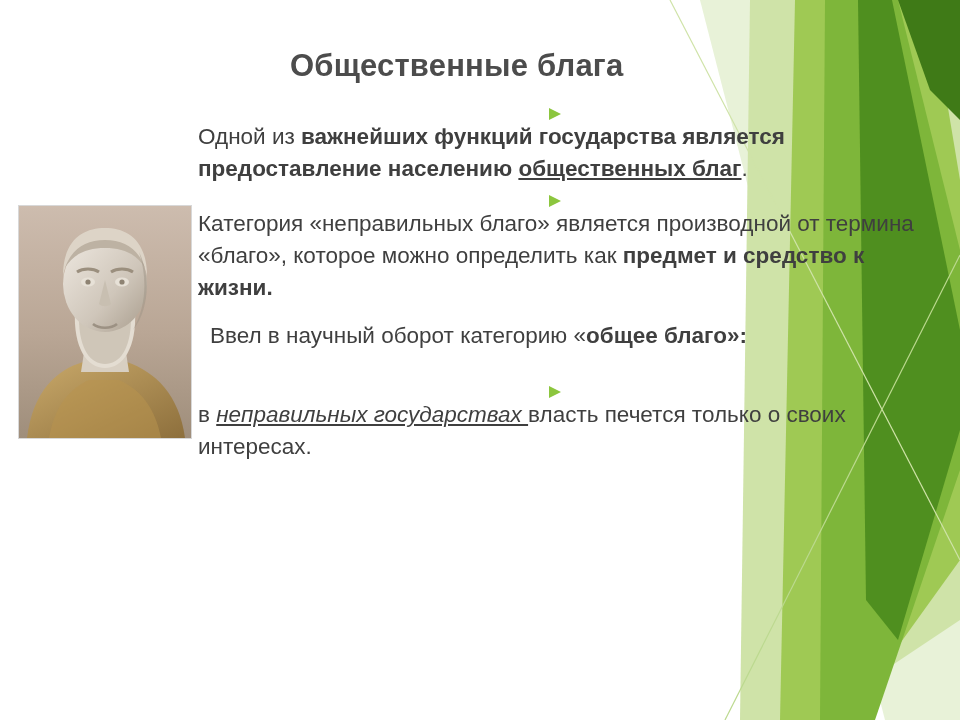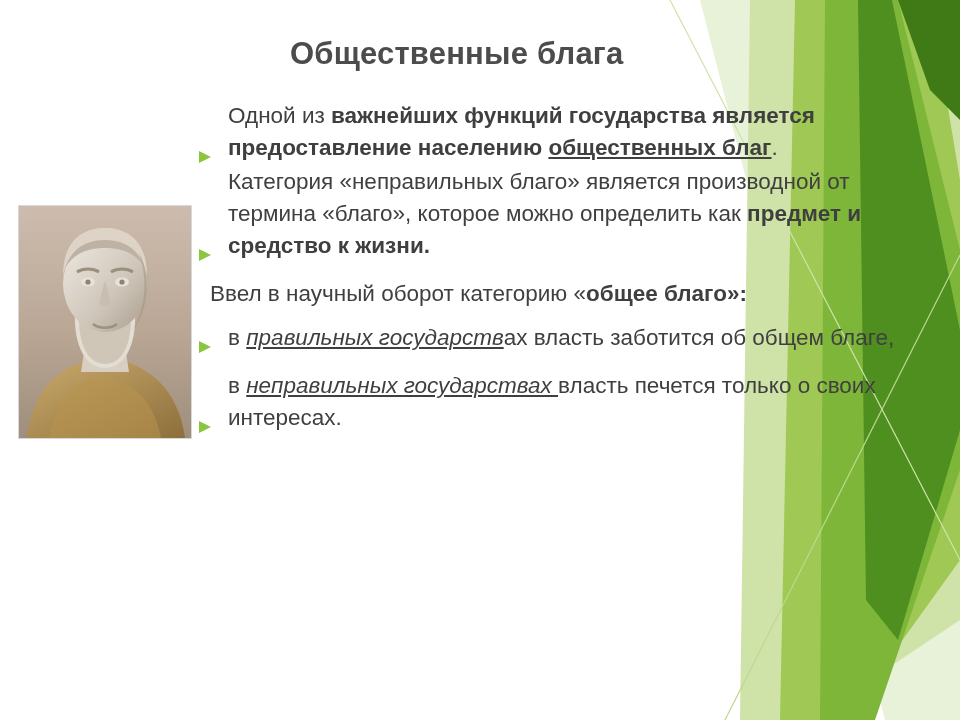--- a/index.html
+++ b/index.html
@@ -32,21 +32,21 @@
     height: 720px;
     overflow: hidden;
     pointer-events: none;
   }
   .decor svg { display: block; }
 
   
   .title {
     position: absolute;
     left: 290px;
-    top: 36px;
+    top: 48px;
     font-size: 31px;
     font-weight: bold;
     color: #4c4c4c;
     letter-spacing: 0.2px;
     white-space: nowrap;
   }
 
   
   .portrait {
     position: absolute;
@@ -63,22 +63,23 @@
   
   .body {
     position: absolute;
     left: 198px;
     top: 100px;
     width: 730px;
   }
 
   .bullet-row {
     display: flex;
-    align-items: flex-end;
+    align-items: center;
     margin-bottom: 2px;
+    flex-direction: column;
   }
   .marker {
     flex: 0 0 auto;
     width: 30px;
     padding-top: 7px;
     color: #8cc63e;
     font-size: 15px;
     line-height: 1;
   }
   .marker svg { display: block; }
@@ -193,28 +194,20 @@
       <div class="para"><span>Категория «неправильных благо» является производной от термина «благо», которое можно определить как </span><b>предмет и средство к жизни.</b></div>
     </div>
 
 
     <div class="gap-small"></div>
 
     <div class="plain-row"><span>Ввел в научный оборот категорию «</span><b>общее благо</b><b>»:</b></div>
 
     <div class="gap-small"></div>
 
-    <div class="bullet-row">
-      <span class="marker">
-        <svg width="14" height="14" viewBox="0 0 14 14">
-            <polygon points="1,1 13,7 1,13" fill="#8cc63e"></polygon>
-          </svg>
-      </span>
-      <div class="para"><span>в </span><span class="ital-u">правильных государств</span><span>ах власть заботится об общем благе,</span></div>
-    </div>
 
     <div class="gap-mid"></div>
 
     <div class="bullet-row">
       <span class="marker">
         <svg width="14" height="14" viewBox="0 0 14 14">
             <polygon points="1,1 13,7 1,13" fill="#8cc63e"></polygon>
           </svg>
       </span>
       <div class="para"><span>в </span><span class="ital-u">неправильных государствах </span><span>власть печется только о своих интересах.</span></div>

